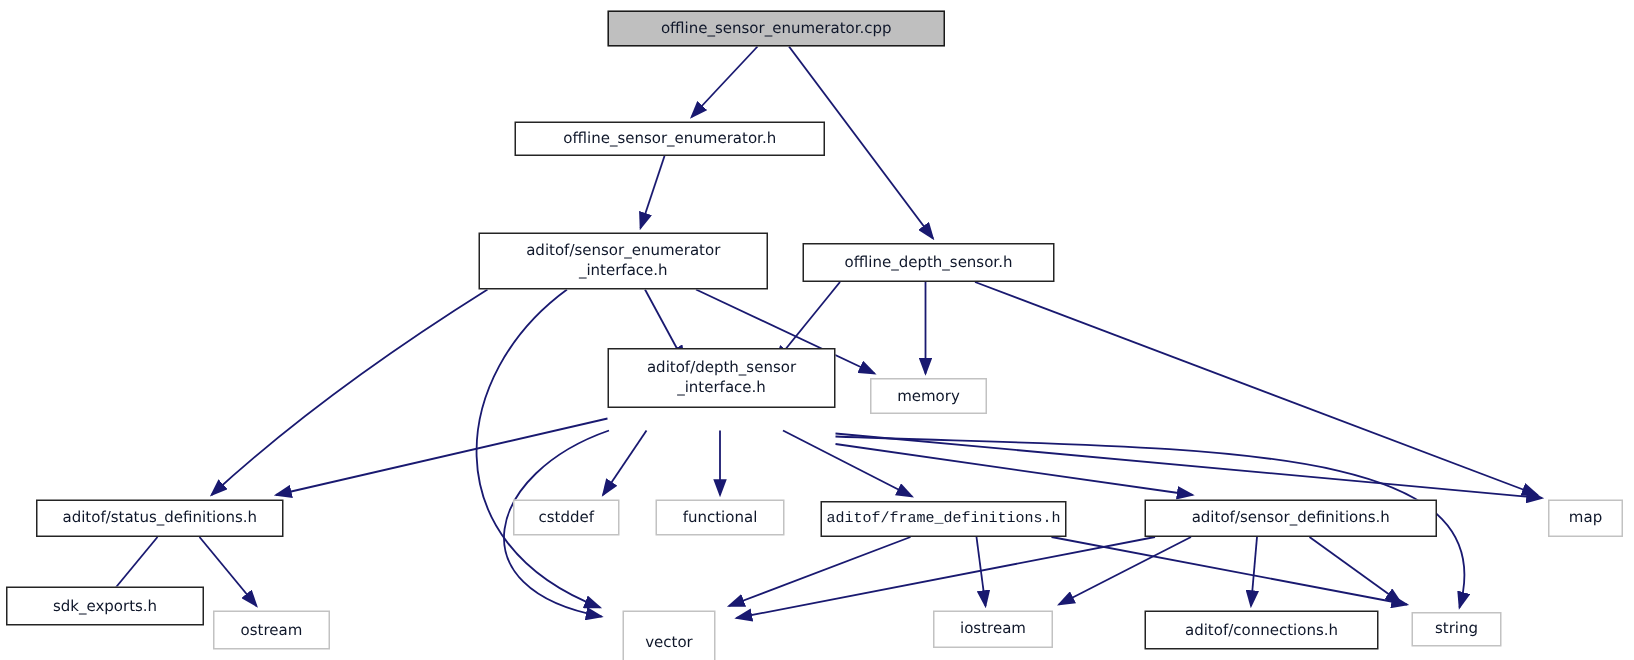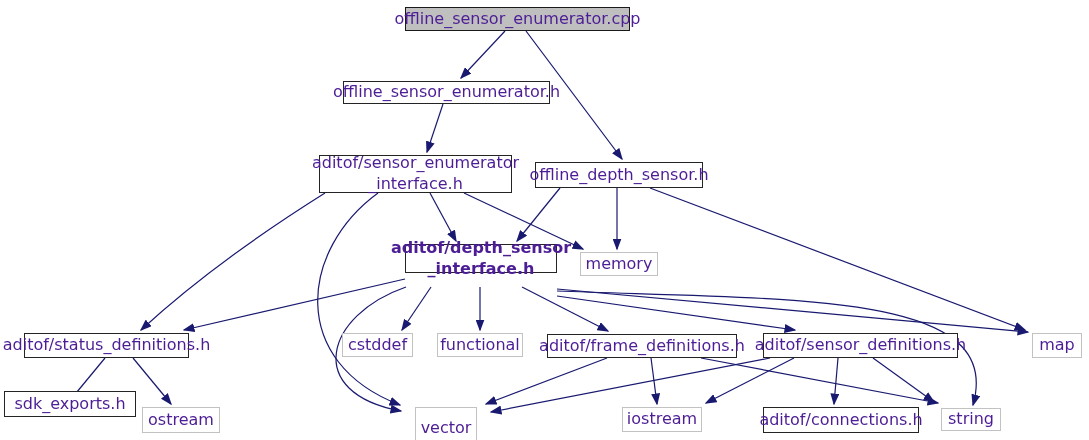--- a/index.html
+++ b/index.html
@@ -11,22 +11,22 @@
     overflow:hidden;
   }
   #edges{position:absolute;left:0;top:0;width:1089px;height:440px;}
   .edge{fill:none;stroke:#191970;stroke-width:1.2px;}
   .node{
     position:absolute;
     box-sizing:border-box;
     display:flex;align-items:center;justify-content:center;
     text-align:center;
     background:#ffffff;
-    color:#4c1d95;
-    font-size:16px;
+    color:#0f172a;
+    font-size:10px;
     line-height:1.3;
     white-space:pre-line;
     cursor:default;
   }
   .node.project{border:1.3px solid #242424;}
   .node.system{border:1.2px solid #c2c2c2;}
   .node.main{border:1.4px solid #1a1a1a;background:#bfbfbf;}
 </style>
 </head>
 <body>
@@ -67,27 +67,27 @@
         <path d="M838,358 L834,404" class="edge" marker-end="url(#arrow)"></path>
         <path d="M873,358 L934,402" class="edge" marker-end="url(#arrow)"></path>
       </g>
   </svg>
   <div id="nodes">
       <div class="node main" style="left: 405px; top: 7px; width: 225px; height: 24px;"><span>offline_sensor_enumerator.cpp</span></div>
       <div class="node project" style="left: 343px; top: 81px; width: 207px; height: 23px;"><span>offline_sensor_enumerator.h</span></div>
       <div class="node project" style="left: 319px; top: 155px; width: 193px; height: 38px;"><span>aditof/sensor_enumerator
 _interface.h</span></div>
       <div class="node project" style="left: 535px; top: 162px; width: 168px; height: 26px;"><span>offline_depth_sensor.h</span></div>
-      <div class="node project" style="left: 405px; top: 244px; width: 152px; height: 29px; font-weight: bold;"><span>aditof/depth_sensor
+      <div class="node project" style="left: 405px; top: 232px; width: 152px; height: 40px;"><span>aditof/depth_sensor
 _interface.h</span></div>
       <div class="node system" style="left: 580px; top: 252px; width: 78px; height: 24px;"><span>memory</span></div>
       <div class="node project" style="left: 24px; top: 333px; width: 165px; height: 25px;"><span>aditof/status_definitions.h</span></div>
       <div class="node system" style="left: 342px; top: 333px; width: 71px; height: 24px;"><span>cstddef</span></div>
       <div class="node system" style="left: 437px; top: 333px; width: 86px; height: 24px;"><span>functional</span></div>
-      <div class="node project" style="left: 547px; top: 334px; width: 190px; height: 24px;"><span>aditof/frame_definitions.h</span></div>
+      <div class="node project" style="left: 547px; top: 334px; width: 164px; height: 24px; font-family: Liberation Mono, monospace;"><span>aditof/frame_definitions.h</span></div>
       <div class="node project" style="left: 763px; top: 333px; width: 195px; height: 25px;"><span>aditof/sensor_definitions.h</span></div>
       <div class="node system" style="left: 1032px; top: 333px; width: 50px; height: 25px;"><span>map</span></div>
       <div class="node project" style="left: 4px; top: 391px; width: 132px; height: 26px;"><span>sdk_exports.h</span></div>
       <div class="node system" style="left: 142px; top: 407px; width: 78px; height: 26px;"><span>ostream</span></div>
       <div class="node system" style="left: 415px; top: 407px; width: 62px; height: 42px;"><span>vector</span></div>
       <div class="node system" style="left: 622px; top: 407px; width: 80px; height: 25px;"><span>iostream</span></div>
       <div class="node project" style="left: 763px; top: 407px; width: 156px; height: 26px; justify-content: center;"><span>aditof/connections.h</span></div>
       <div class="node system" style="left: 941px; top: 408px; width: 60px; height: 23px; align-items: center;"><span>string</span></div>
     </div>
 </div>

